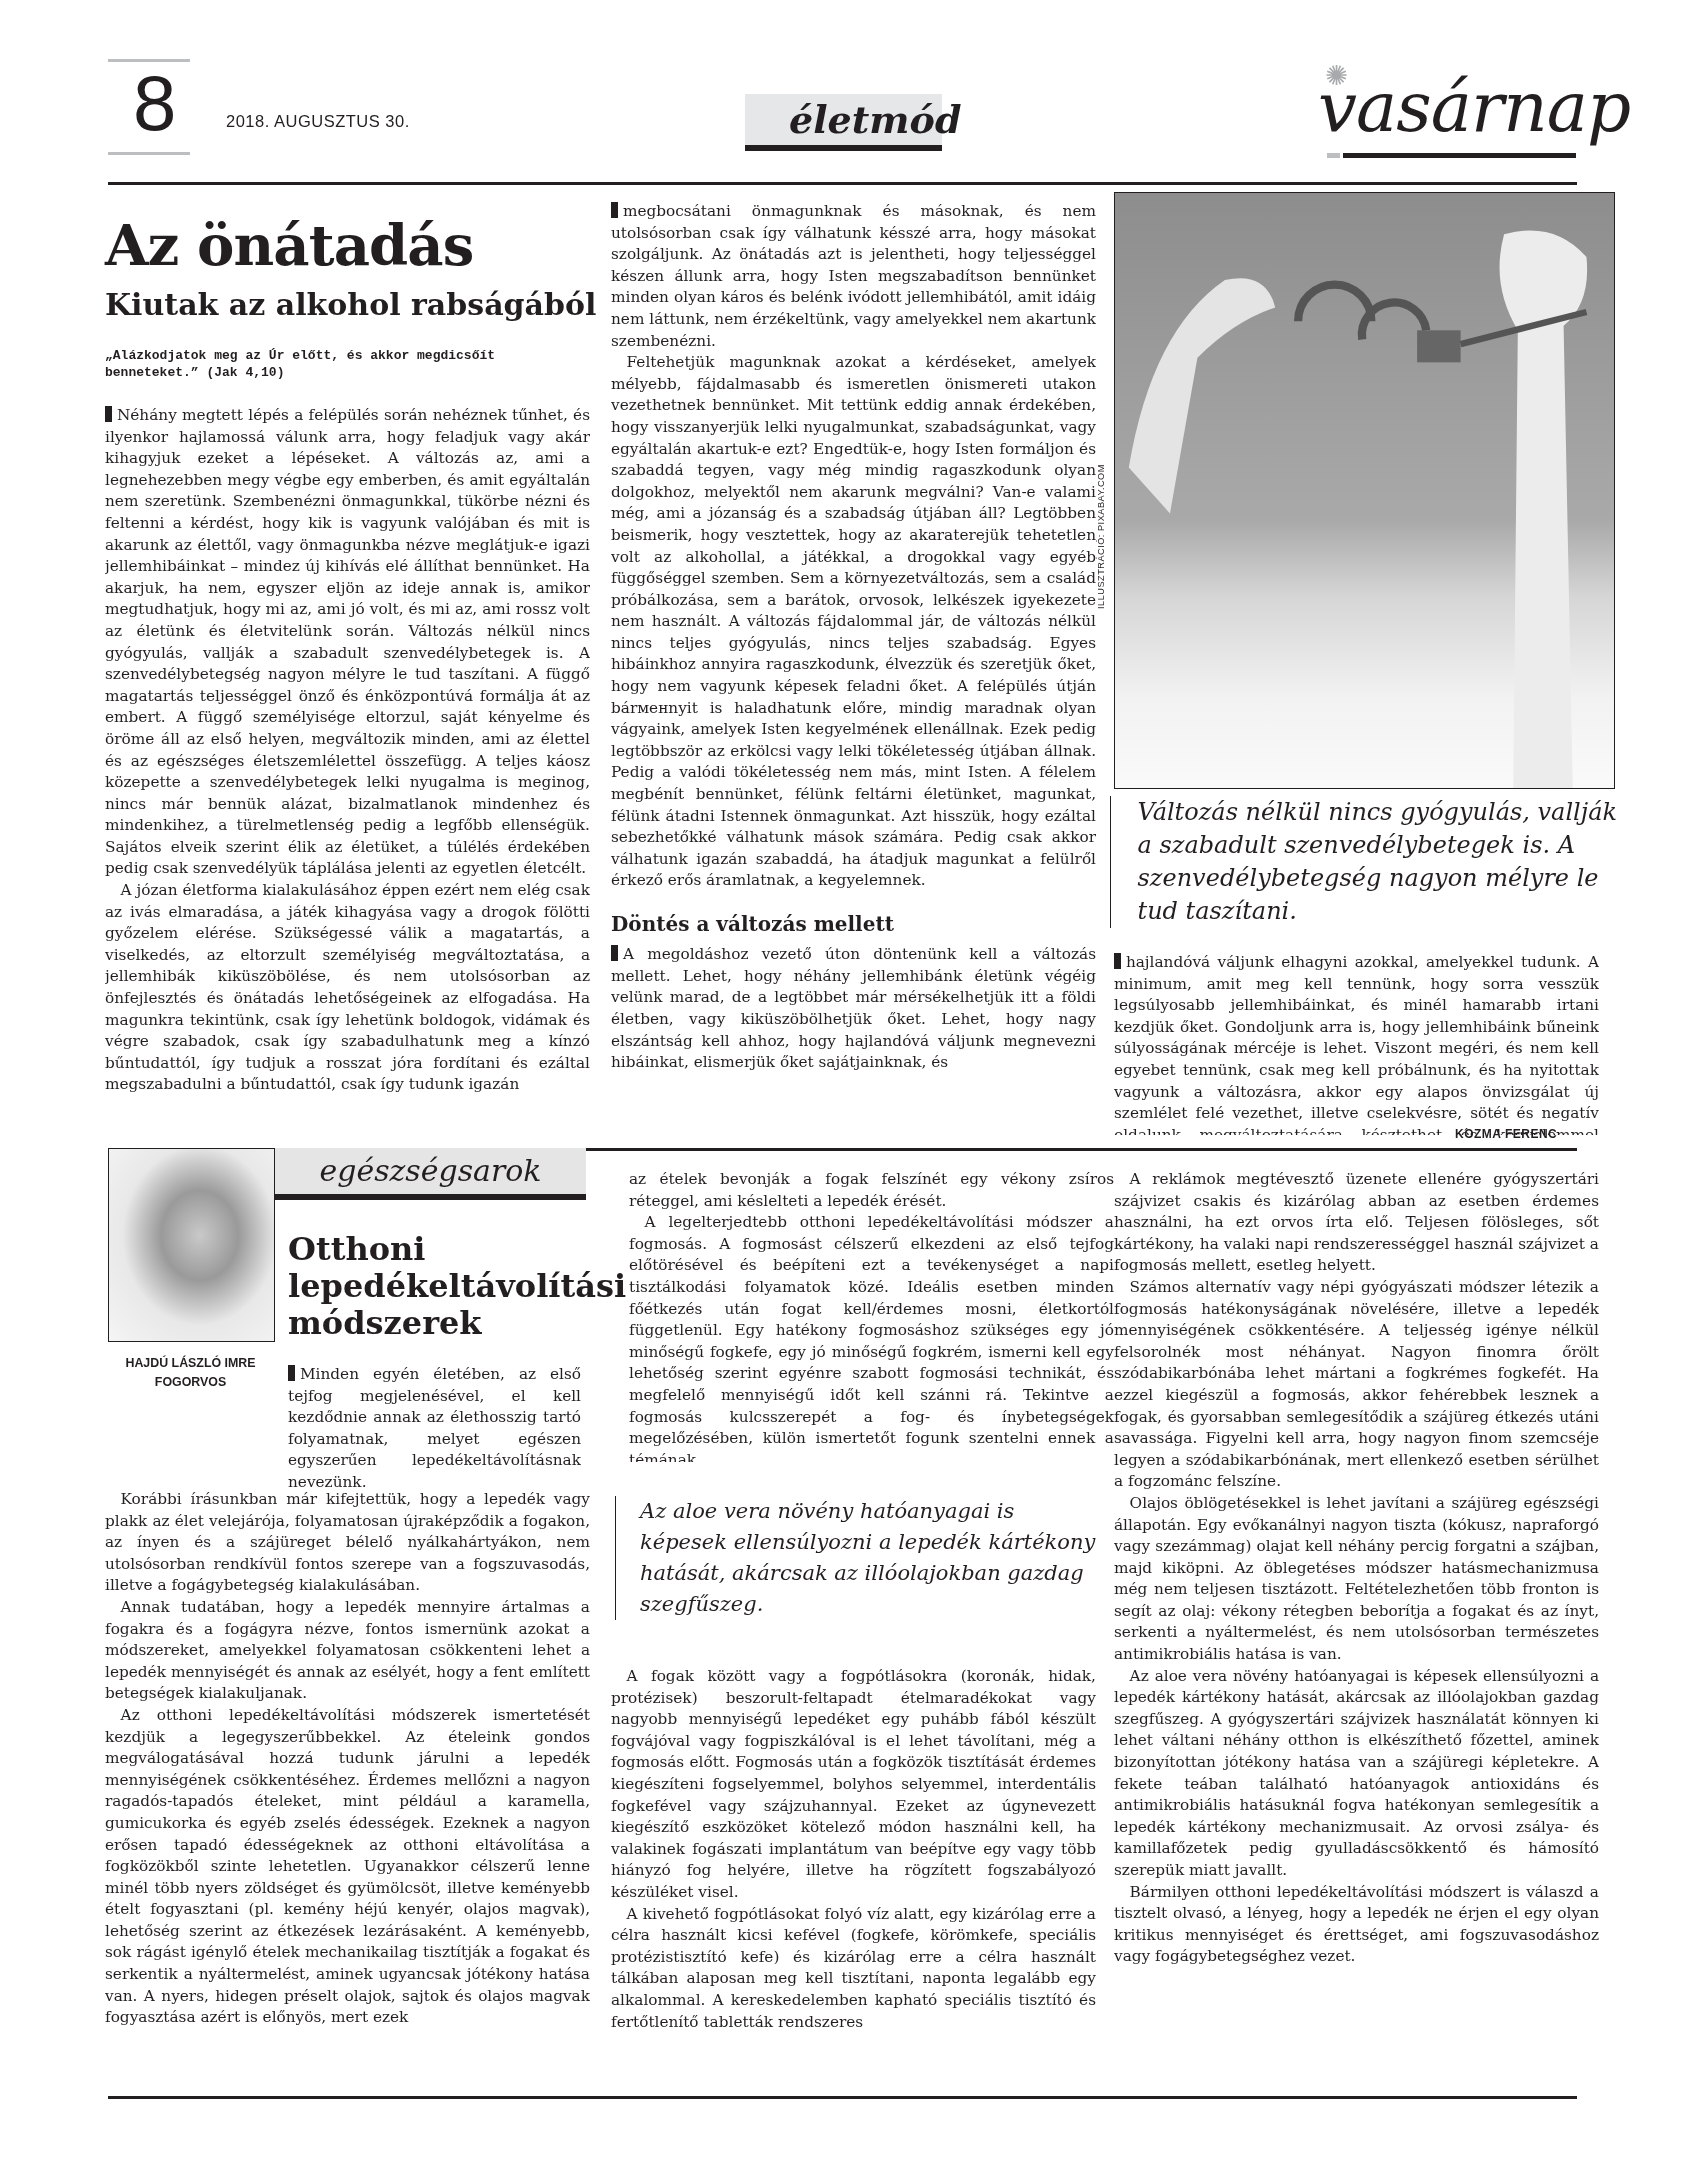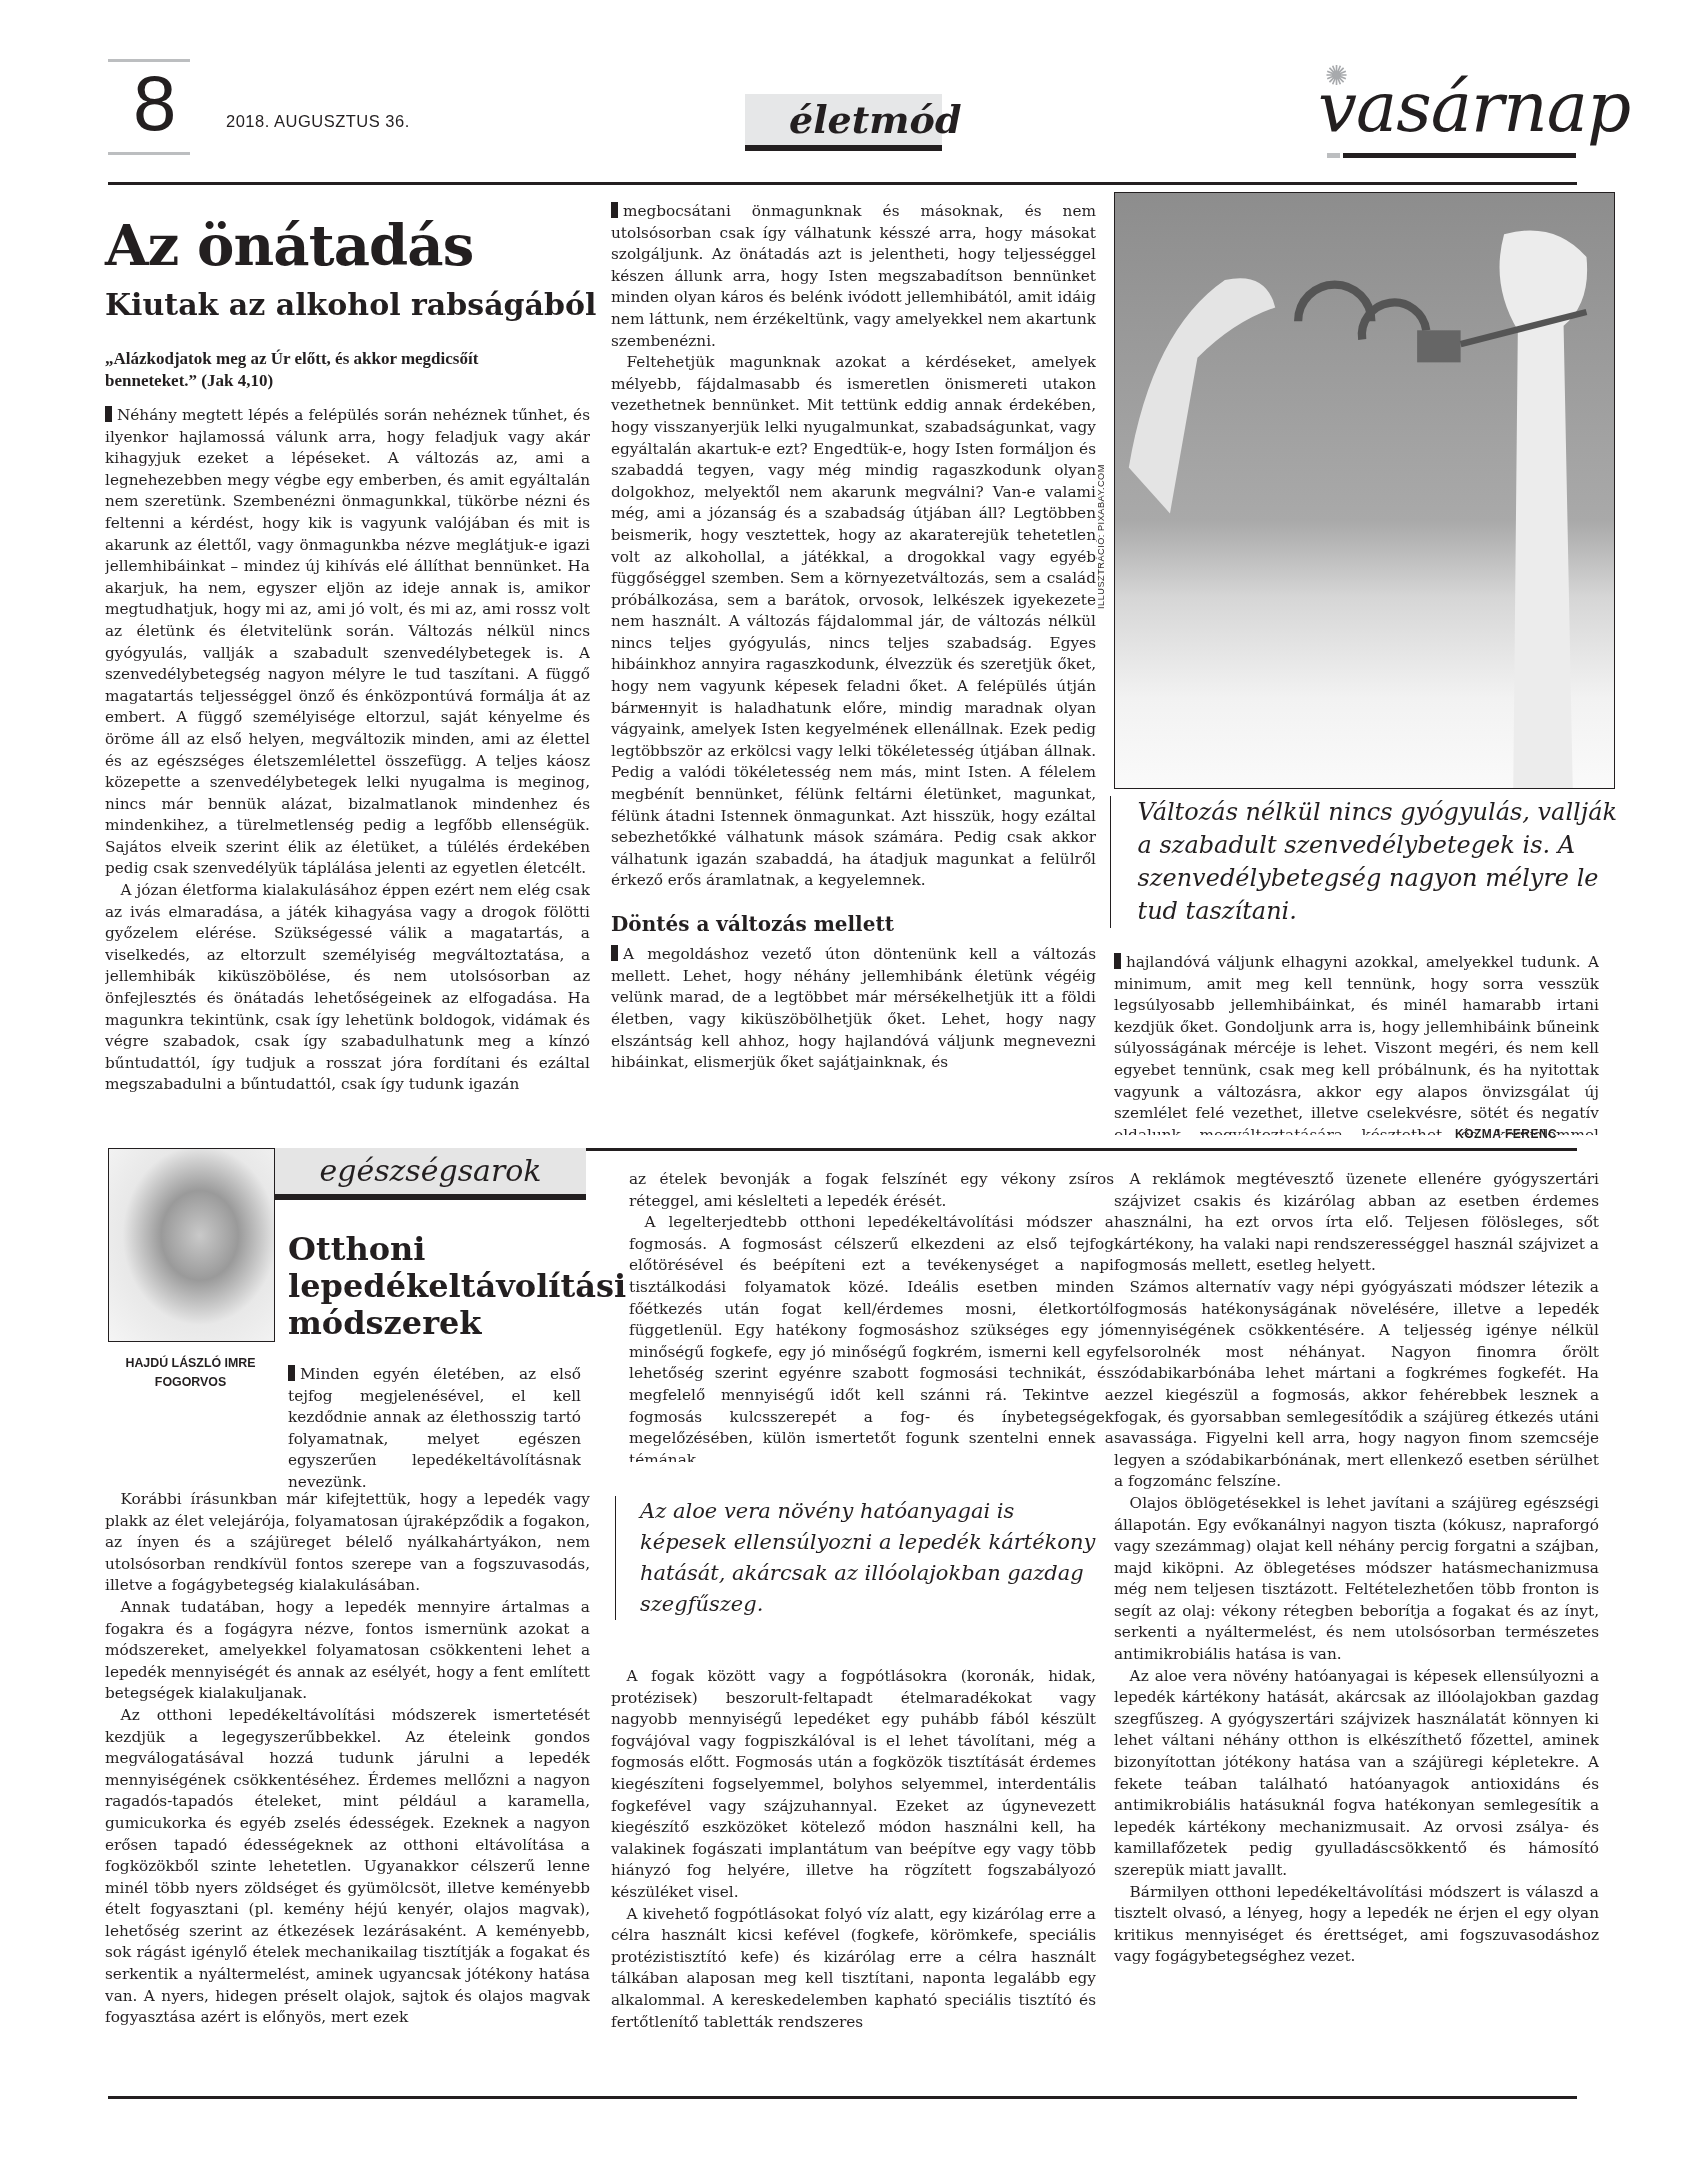--- a/index.html
+++ b/index.html
@@ -7,21 +7,21 @@
   .abs{position:absolute;}
   .rule-gray{position:absolute;background:#bcbec0;}
   .rule-black{position:absolute;background:#231f20;}
   .pagenum{left:133px;top:64px;font-family:"Liberation Sans",sans-serif;font-size:78px;font-weight:300;line-height:1;}
   .date{left:226px;top:112px;font-family:"Liberation Sans",sans-serif;font-size:16.5px;letter-spacing:0.5px;}
   .section-box{left:745px;top:94px;width:197px;height:51px;background:#e6e7e8;border-bottom:6.4px solid #231f20;text-align:center;}
   .section-box span{font-family:"DejaVu Serif",serif;font-style:italic;font-weight:bold;font-size:38px;line-height:51px;margin-left:44px;}
   .masthead{left:1318px;top:73px;font-family:"DejaVu Serif",serif;font-style:italic;font-size:69px;line-height:1;letter-spacing:-0.9px;}
   .headline{left:105px;top:215px;font-family:"DejaVu Serif",serif;font-weight:bold;font-size:56px;line-height:1.1;letter-spacing:-0.9px;}
   .subhead{left:105px;top:288px;font-family:"DejaVu Serif",serif;font-weight:bold;font-size:30px;line-height:1.1;}
-  .motto{left:105px;top:348px;width:421px;font-family:Liberation Serif, serif;font-weight:bold;font-size:17px;line-height:1.3;}
+  .motto{left:105px;top:348px;width:421px;font-family:Liberation Mono, monospace;font-weight:bold;font-size:13px;line-height:1.3;}
   .col{position:absolute;font-family:"DejaVu Serif",serif;font-size:15.3px;line-height:21.6px;text-align:justify;hyphens:auto;}
   .col p{margin:0;text-indent:15.6px;}
   .col p.lead{text-indent:0;}
   .col p.lead::before{content:"";display:inline-block;width:7.3px;height:15.6px;background:#231f20;margin-right:4.6px;vertical-align:-1.8px;}
   .col h3{margin:20px 0 8.2px 0;font-weight:bold;font-size:20px;line-height:1.2;}
   .photo{left:1114px;top:192px;width:499px;height:595px;background:linear-gradient(#8d8d8d 0%,#a9a9a9 55%,#d6d6d6 68%,#f2f2f2 85%,#fafafa 100%);border:0.9px solid #231f20;overflow:hidden;}
   .photo-credit{left:1096px;top:609px;transform:rotate(-90deg);transform-origin:left top;font-family:"Liberation Sans",sans-serif;font-size:9.2px;letter-spacing:0.5px;white-space:nowrap;}
   .pullquote{left:1110px;top:796px;width:499px;border-left:1.8px solid #231f20;padding-left:26.5px;font-family:"DejaVu Serif",serif;font-style:italic;font-size:24px;line-height:33px;}
   .byline{font-family:"Liberation Sans",sans-serif;font-weight:bold;font-size:12px;letter-spacing:0.5px;}
   .h-rule{position:absolute;height:3.7px;background:#231f20;}
@@ -31,21 +31,21 @@
   .corner-box span{font-style:italic;font-size:30px;line-height:46px;}
   .h2{left:288px;top:1231px;width:293px;font-weight:bold;font-size:32px;line-height:1.15;font-family:"DejaVu Serif",serif;}
   .pq2{left:615px;top:1496px;width:458px;border-left:1.8px solid #231f20;padding-left:24px;font-style:italic;font-size:21px;line-height:31px;}
 </style>
 </head>
 <body>
 
 <div class="rule-gray" style="left:108px;top:59px;width:82px;height:2.7px;"></div>
 <div class="abs pagenum">8</div>
 <div class="rule-gray" style="left:108px;top:152px;width:82px;height:2.7px;"></div>
-<div class="abs date">2018. AUGUSZTUS 36.</div>
+<div class="abs date">2018. AUGUSZTUS 30.</div>
 <div class="abs section-box"><span>életmód</span></div>
 <div class="abs" style="left:1325px;top:59px;width:18.3px;height:37px;color:#a7a9ac;font-size:27.5px;">✺</div>
 <div class="abs masthead">vasárnap</div>
 <div class="rule-gray" style="left:1327px;top:153px;width:13px;height:4.6px;"></div>
 <div class="rule-black" style="left:1343px;top:153px;width:233px;height:4.6px;"></div>
 <div class="rule-black" style="left:108px;top:182px;width:1469px;height:2.7px;"></div>
 
 <div class="abs headline">Az önátadás</div>
 <div class="abs subhead">Kiutak az alkohol rabságából</div>
 <div class="abs motto">„Alázkodjatok meg az Úr előtt, és akkor megdicsőít benneteket.” (Jak 4,10)</div>

